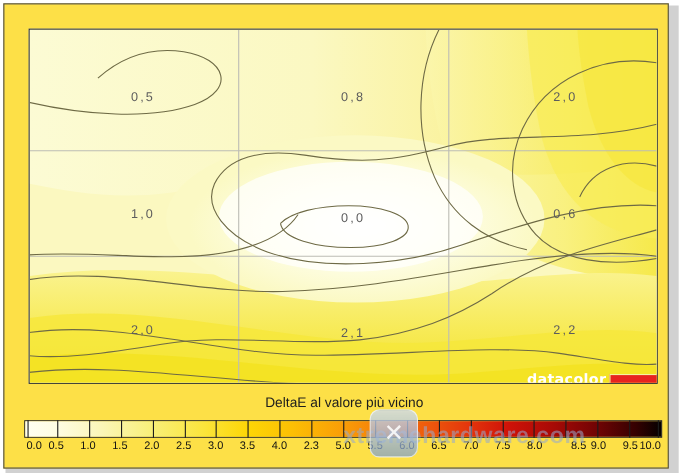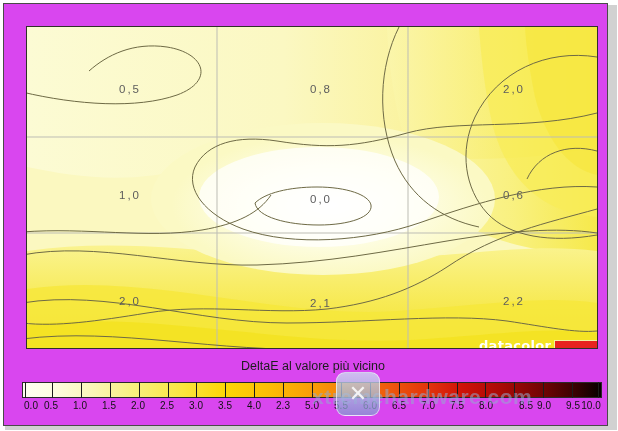--- a/index.html
+++ b/index.html
@@ -3,21 +3,21 @@
 <meta charset="utf-8">
 <style>
   html,body{margin:0;padding:0;background:#ffffff;}
   body{width:618px;height:431px;overflow:hidden;
        font-family:"Liberation Sans","DejaVu Sans",sans-serif;}
 
   #root{position:relative;width:618px;height:431px;background:#ffffff;}
 
   
   .outer-frame{position:absolute;left:3px;top:3px;width:605px;height:423px;
-               border:1px solid #4a4a4a;background:#d946ef;box-sizing:border-box;}
+               border:1px solid #4a4a4a;background:#fde047;box-sizing:border-box;}
   .outer-frame::after{content:"";position:absolute;left:0;top:0;right:-2px;bottom:-2px;
                pointer-events:none;}
   .frame-shadow{position:absolute;left:5px;top:5px;width:612px;height:425px;
                background:rgba(0,0,0,.18);z-index:0;}
 
   
   .plot-wrap{position:absolute;left:22px;top:22px;width:572px;height:323px;
              border:1px solid #30302a;box-sizing:border-box;overflow:hidden;
              background:#ffffd8;}
   .plot-svg{position:absolute;left:0;top:0;width:570px;height:321px;display:block;}

